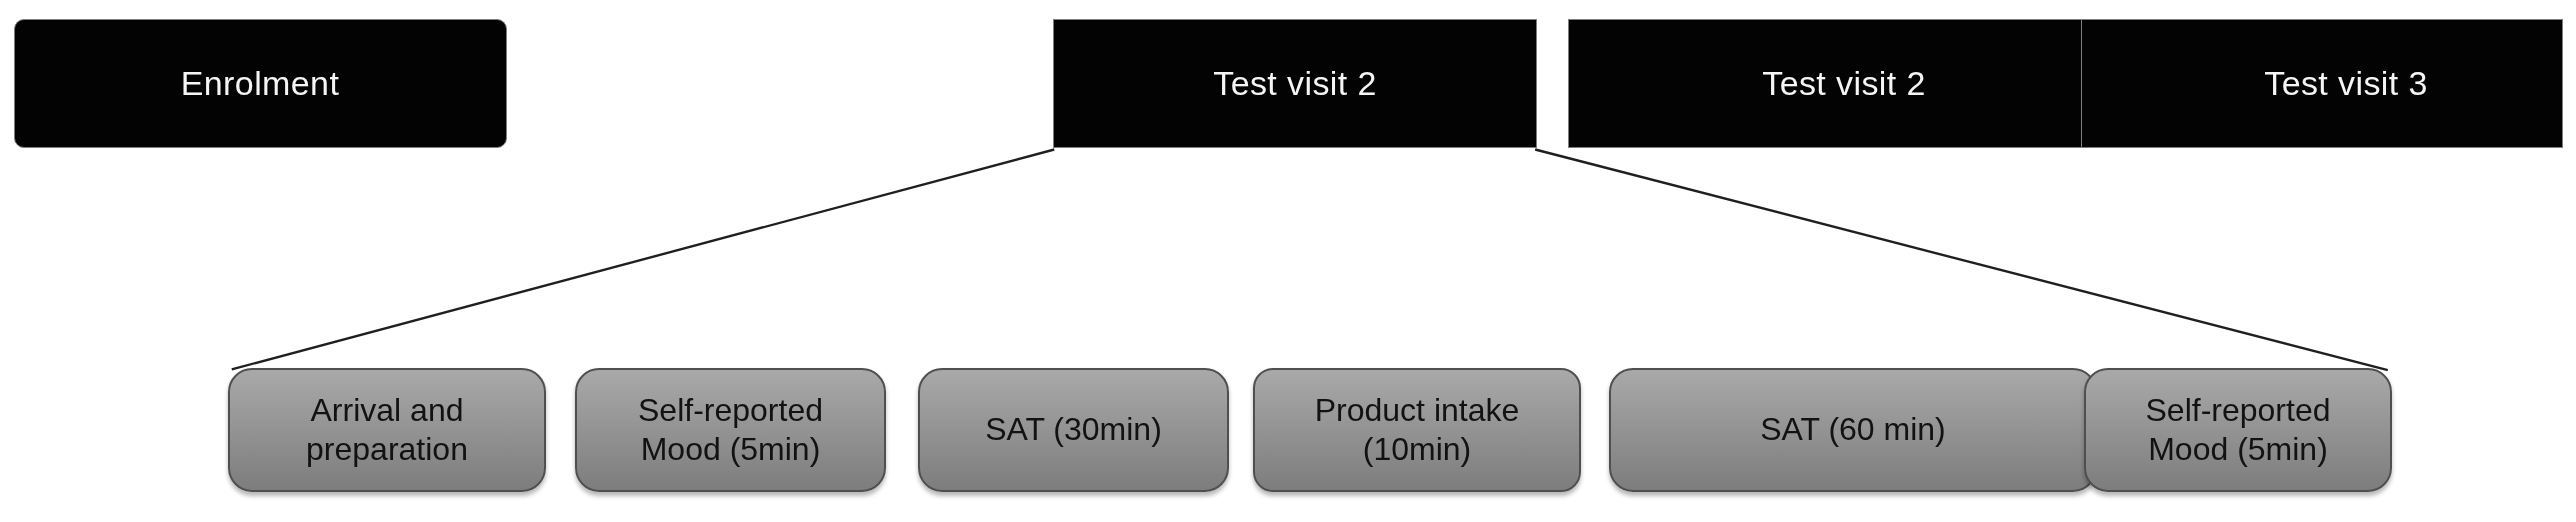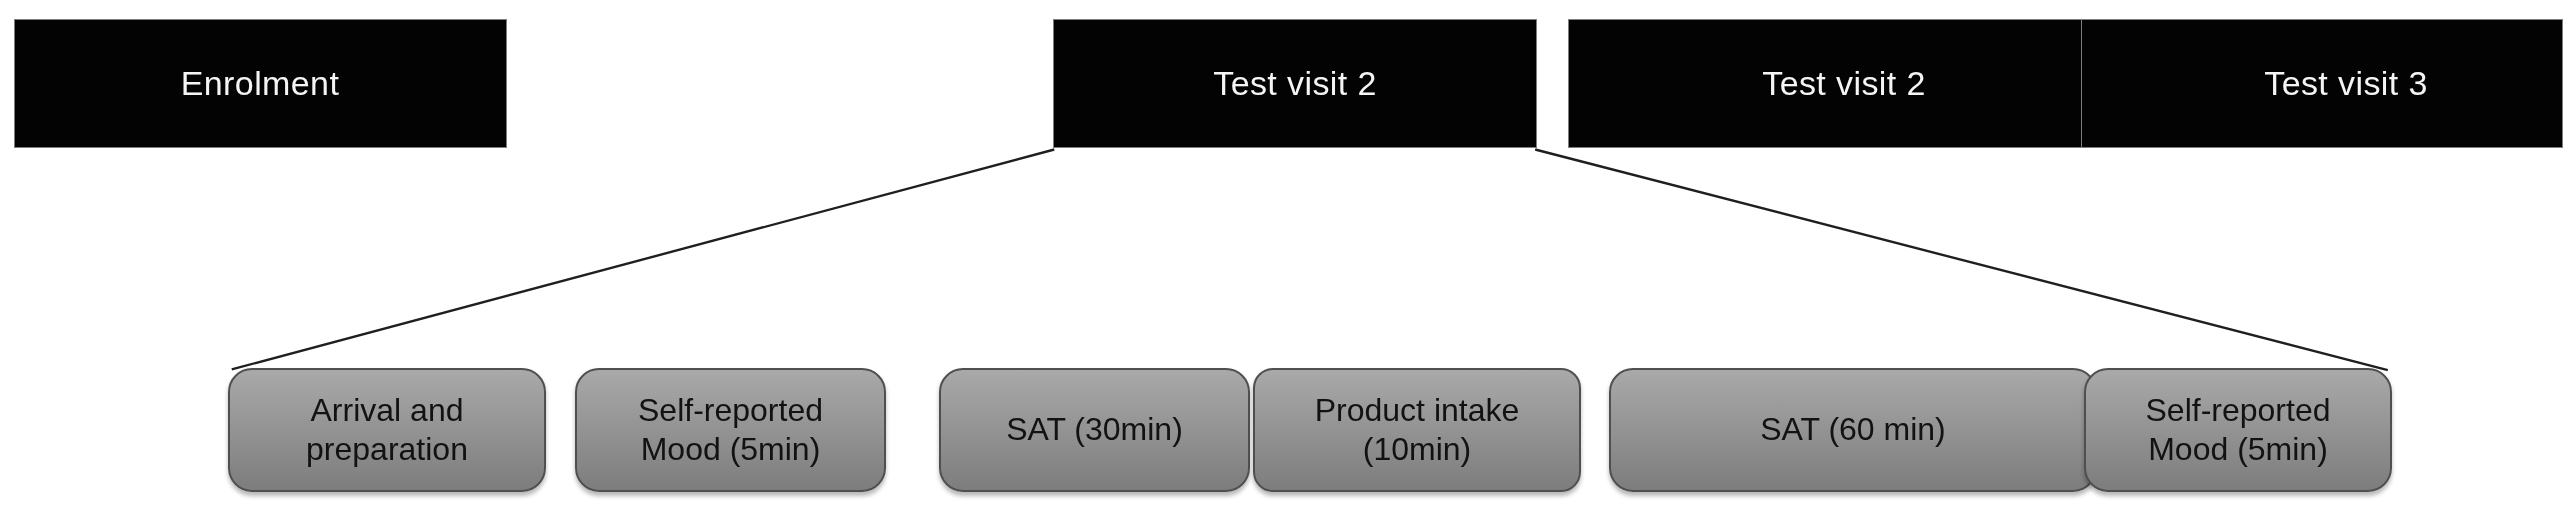--- a/index.html
+++ b/index.html
@@ -25,21 +25,21 @@
     border: 1.6px solid var(--stage-border, #7e7e7e);
     box-sizing: border-box;
     display: flex;
     align-items: center;
     justify-content: center;
     color: var(--stage-text, #fff);
     font-size: 34px;
     letter-spacing: 0.4px;
     text-align: center;
   }
-  .s1 { left: 13.5px;   width: 493px; }
+  .s1 { left: 13.5px;   width: 493px; border-radius: 10px; }
   .s2 { left: 541px;  width: 483px; }
   .s3 { left: 1053px; width: 484px; }
   .s4 { left: 1568px; width: 552px; }
   .s5 { left: 2081px; width: 482px; padding-left: 48px; }
 
   
   .connectors {
     position: absolute;
     left: 0;
     top: 0;
@@ -62,21 +62,21 @@
     align-items: center;
     justify-content: center;
     text-align: center;
     color: var(--step-text, #111);
     font-size: 32px;
     line-height: 1.22;
     padding: 0 17.4px;
   }
   .g1 { left: 228px;  width: 318px; }
   .g2 { left: 575px;  width: 311px; }
-  .g3 { left: 918px; width: 311px; margin-left: 21px; }
+  .g3 { left: 918px; width: 311px; }
   .g4 { left: 1253px; width: 328px; border-radius: 20px; }
   .g5 { left: 1609px; width: 488px; }
   .g6 { left: 2084px; width: 308px; }
 </style>
 </head>
 <body>
 
 <div class="canvas">
 
   <div class="stage s1">

